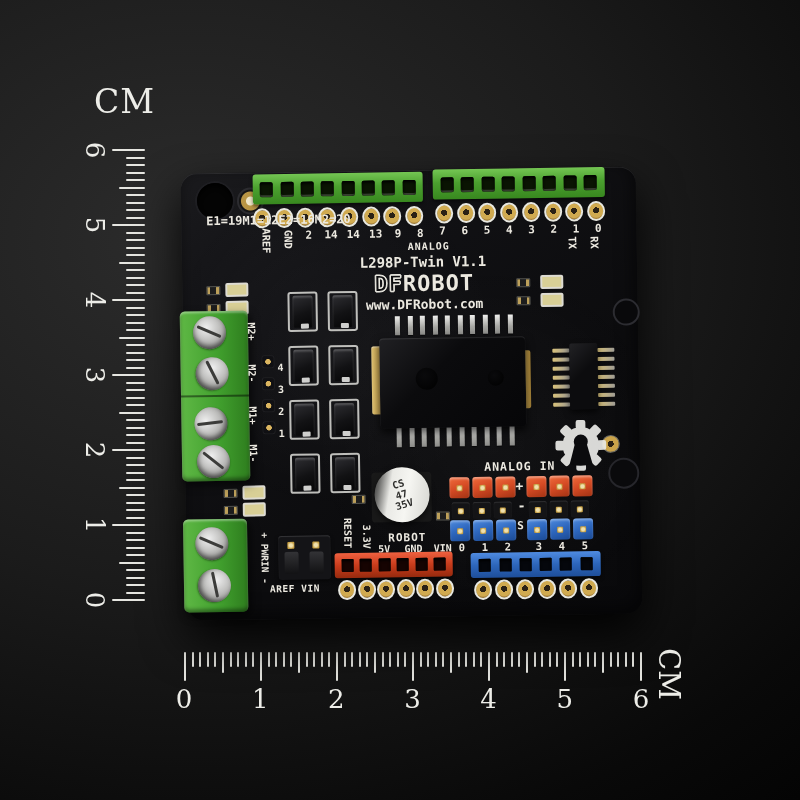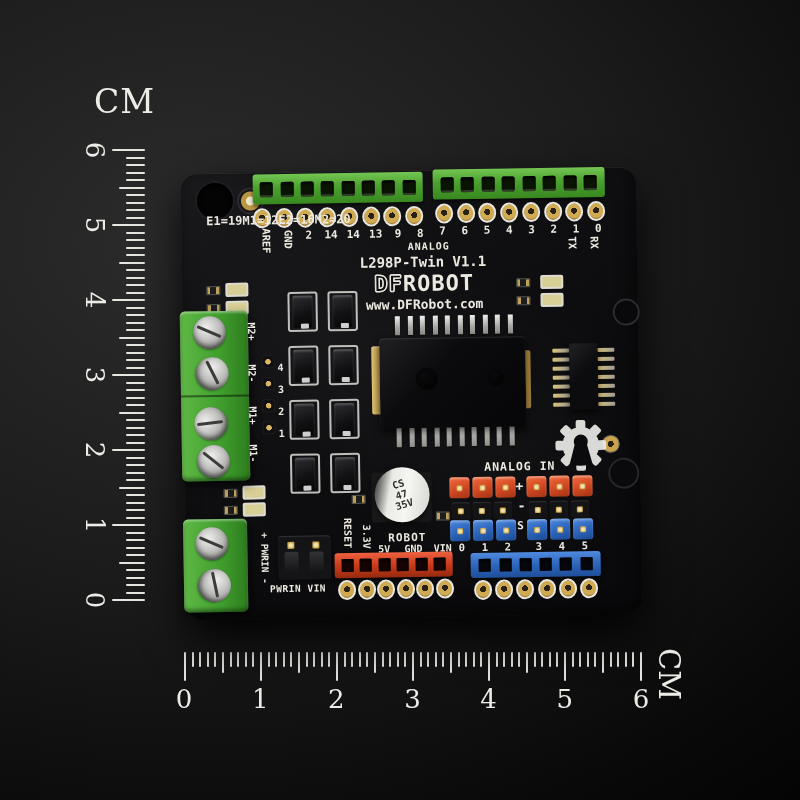--- a/index.html
+++ b/index.html
@@ -641,16 +641,16 @@
 
     <div class="abs" id="pwr-jblock">
       <i></i>
         <i></i>
         <i></i>
         <i></i>
         <b></b>
         <b></b>
     </div>
     <div class="abs silk vtext" id="pwrin-v">+ PWRIN -</div>
-    <div class="abs silk" id="pwrin-h">PWRIN VIN</div>
+    <div class="abs silk" id="pwrin-h">AREF VIN</div>
 
   </div>
 </div>
 
 </body></html>

